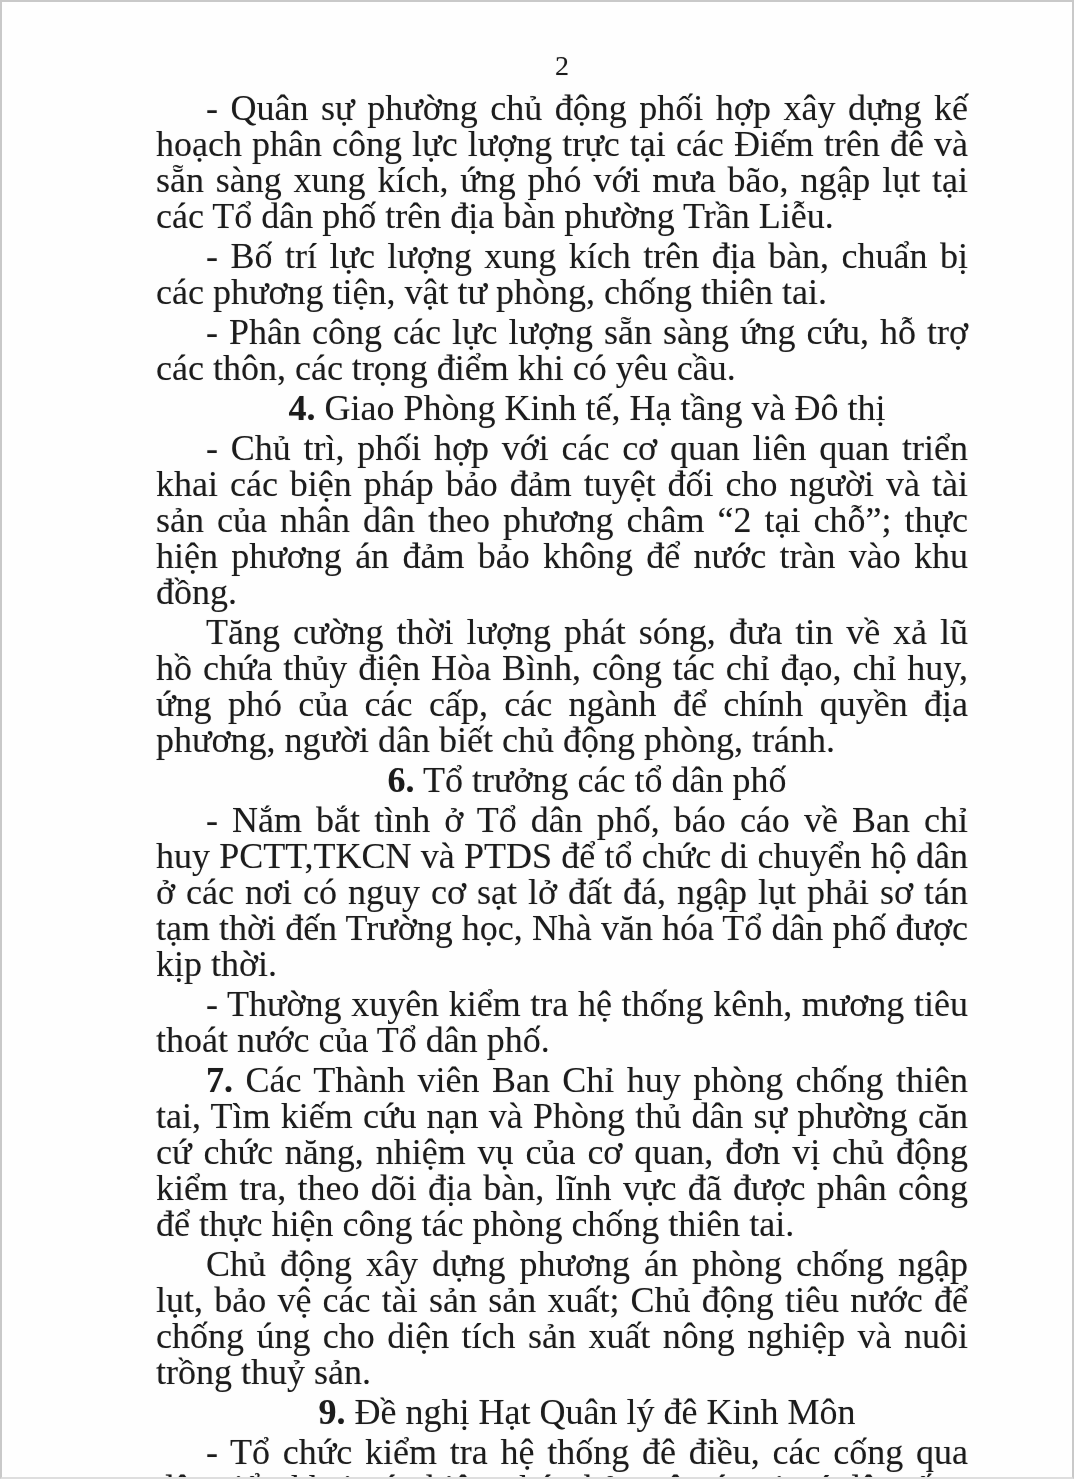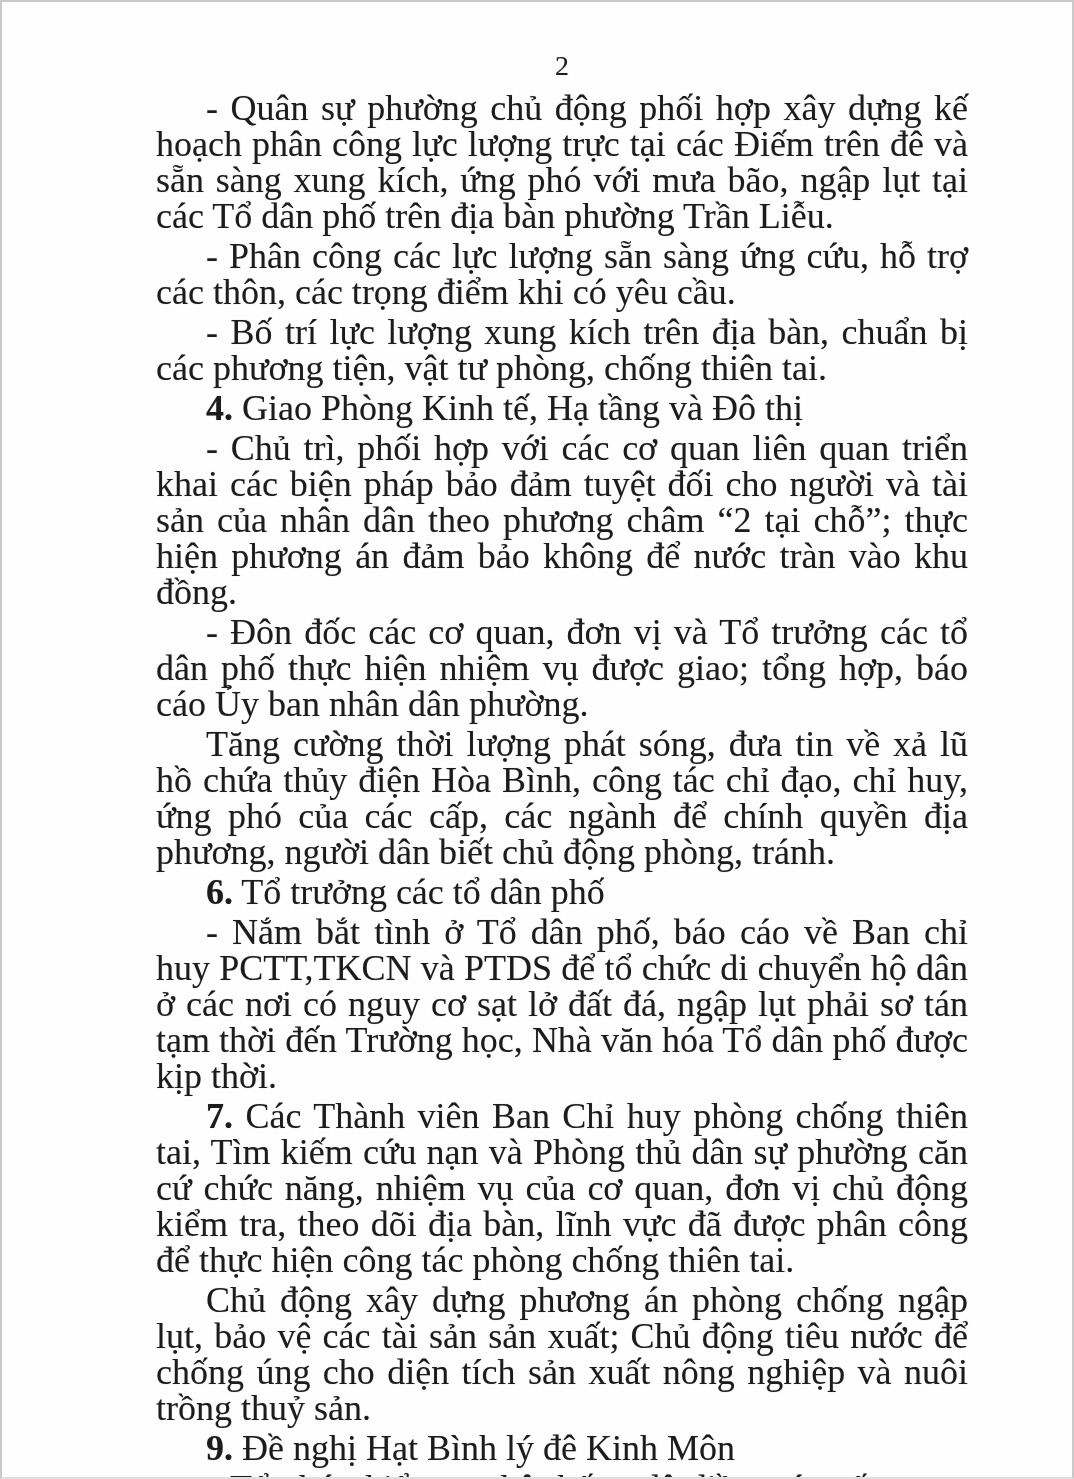--- a/index.html
+++ b/index.html
@@ -31,57 +31,57 @@
   }
   p.block {
     margin: 0 0 4px 0;
     font-size: 36px;
     line-height: 36px;
     text-indent: 50px;
     text-align: justify;
     text-justify: inter-word;
   }
   p.block.heading {
-    text-align: left;
+    text-align: center;
   }
   .num {
     font-weight: bold;
   }
 </style>
 </head>
 <body>
 
 <div class="page">
   <div class="content">
 
     <div class="page-number">2</div>
 
     <p class="block">- Quân sự phường chủ động phối hợp xây dựng kế hoạch phân công lực lượng trực tại các Điếm trên đê và sẵn sàng xung kích, ứng phó với mưa bão, ngập lụt tại các Tổ dân phố trên địa bàn phường Trần Liễu.</p>
 
+    <p class="block">- Bố trí lực lượng xung kích trên địa bàn, chuẩn bị các phương tiện, vật tư phòng, chống thiên tai.</p>
+
     <p class="block">- Phân công các lực lượng sẵn sàng ứng cứu, hỗ trợ các thôn, các trọng điểm khi có yêu cầu.</p>
-
-    <p class="block">- Bố trí lực lượng xung kích trên địa bàn, chuẩn bị các phương tiện, vật tư phòng, chống thiên tai.</p>
 
     <p class="block heading"><span class="num">4.</span> <span>Giao Phòng Kinh tế, Hạ tầng và Đô thị</span></p>
 
     <p class="block">- Chủ trì, phối hợp với các cơ quan liên quan triển khai các biện pháp bảo đảm tuyệt đối cho người và tài sản của nhân dân theo phương châm “2 tại chỗ”; thực hiện phương án đảm bảo không để nước tràn vào khu đồng.</p>
 
-    <p class="block">- Đôn đốc các cơ quan, đơn vị và Tổ trưởng các tổ dân phố thực hiện nhiệm vụ được giao; tổng hợp, báo cáo Ủy ban nhân dân phường.</p>
 
 
     <p class="block">Tăng cường thời lượng phát sóng, đưa tin về xả lũ hồ chứa thủy điện Hòa Bình, công tác chỉ đạo, chỉ huy, ứng phó của các cấp, các ngành để chính quyền địa phương, người dân biết chủ động phòng, tránh.</p>
 
     <p class="block heading"><span class="num">6.</span> <span>Tổ trưởng các tổ dân phố</span></p>
 
     <p class="block">- Nắm bắt tình ở Tổ dân phố, báo cáo về Ban chỉ huy PCTT,TKCN và PTDS để tổ chức di chuyển hộ dân ở các nơi có nguy cơ sạt lở đất đá, ngập lụt phải sơ tán tạm thời đến Trường học, Nhà văn hóa Tổ dân phố được kịp thời.</p>
 
+    <p class="block">- Thường xuyên kiểm tra hệ thống kênh, mương tiêu thoát nước của Tổ dân phố.</p>
 
     <p class="block"><span class="num">7.</span> <span>Các Thành viên Ban Chỉ huy phòng chống thiên tai, Tìm kiếm cứu nạn và Phòng thủ dân sự phường căn cứ chức năng, nhiệm vụ của cơ quan, đơn vị chủ động kiểm tra, theo dõi địa bàn, lĩnh vực đã được phân công để thực hiện công tác phòng chống thiên tai.</span></p>
 
 
     <p class="block">Chủ động xây dựng phương án phòng chống ngập lụt, bảo vệ các tài sản sản xuất; Chủ động tiêu nước để chống úng cho diện tích sản xuất nông nghiệp và nuôi trồng thuỷ sản.</p>
 
-    <p class="block heading"><span class="num">9.</span> <span>Đề nghị Hạt Bình lý đê Kinh Môn</span></p>
+    <p class="block heading"><span class="num">9.</span> <span>Đề nghị Hạt Quân lý đê Kinh Môn</span></p>
 
     <p class="block">- Tổ chức kiểm tra hệ thống đê điều, các cống qua đê, triển khai các biện pháp bảo vệ các vị trí đê, cống xung yếu; trực ban và vận hành các cống tiêu nước qua đê, chủ động tháo nước đệm trong hệ thống đề phòng ngập úng.</p>
 
   </div>
 </div>
 
 </body></html>

